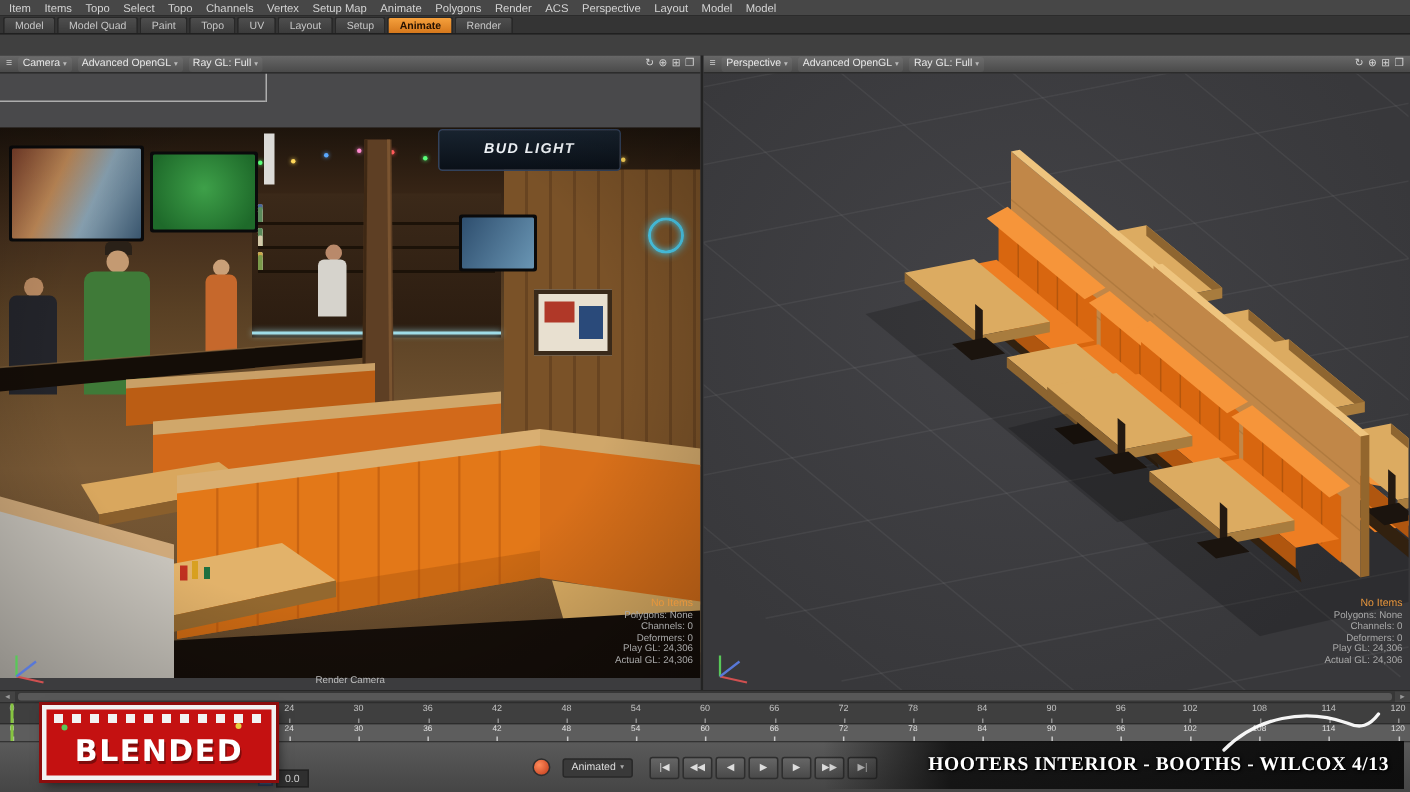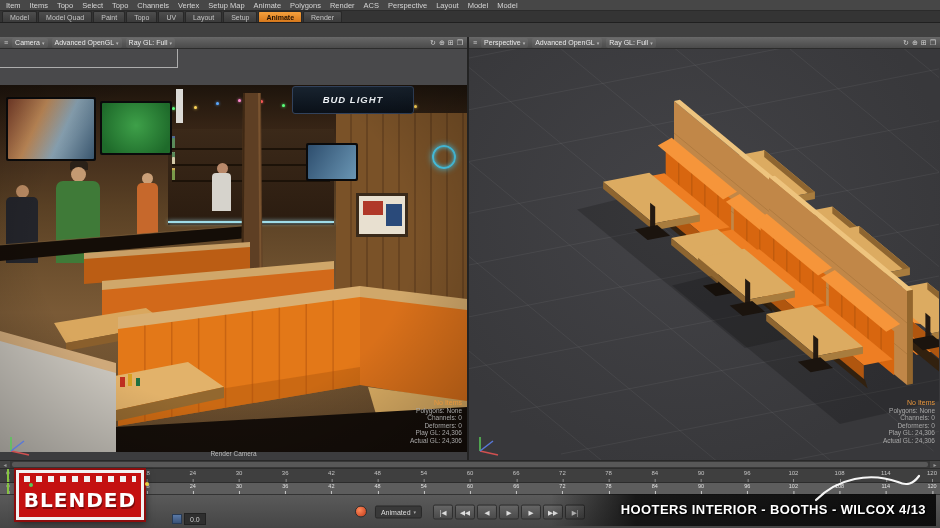--- a/index.html
+++ b/index.html
@@ -93,31 +93,31 @@
   .mode-drop .caret{font-size:5px;color:#aaa;}
   .tbtn{min-width:20px;height:15px;background:linear-gradient(#666,#4a4a4a);border:1px solid #2e2e2e;border-radius:2px;
         font-size:6.5px;color:#ddd;text-align:center;line-height:13px;padding:0 3px;white-space:nowrap;}
   .autokey{width:12px;height:12px;border-radius:50%;border:1px solid #2e2e2e;margin-right:5px;
            background:radial-gradient(circle at 35% 35%,#ff8a5a,#c03818);}
   .frame-widget{position:absolute;left:172px;bottom:3px;display:flex;gap:2px;align-items:center;z-index:40;}
   .mini-icon{width:10px;height:10px;background:linear-gradient(#5a7aa8,#3a5278);border:1px solid #283a54;}
   .mini-field{background:#2f2f2f;border:1px solid #222;color:#cfcfcf;font-size:7px;padding:0 5px;height:12px;line-height:11px;}
 
   
-  .logo{position:absolute;left:16px;bottom:8px;width:128px;height:50px;background:#c41111;z-index:70;
+  .logo{position:absolute;left:28px;bottom:8px;width:156px;height:50px;background:#c41111;z-index:70;
         border:3px solid #f2f2f2;box-shadow:0 0 0 2px #8c0d0d, 2px 3px 7px rgba(0,0,0,0.55);}
   .logo-perf{position:absolute;top:3px;left:5px;right:5px;height:6px;
              background:repeating-linear-gradient(90deg,#f2f2f2 0 6px,rgba(0,0,0,0) 6px 12px);}
   .logo-dot{position:absolute;width:4px;height:4px;border-radius:50%;}
   .logo-text{position:absolute;left:0;right:0;top:15px;text-align:center;font-size:20px;font-weight:bold;color:#fff;
              letter-spacing:1px;text-shadow:1px 2px 0 #7e0b0b;font-family:"DejaVu Sans",sans-serif;}
   .caption{position:absolute;right:4px;bottom:2px;z-index:60;text-align:right;padding:6px 10px 8px 70px;
            background:linear-gradient(90deg,rgba(15,15,15,0) 0%,rgba(12,12,12,0.85) 22%,rgba(10,10,10,0.95) 100%);}
   .caption-text{font-size:13px;font-weight:bold;color:#fff;letter-spacing:0.4px;
-                text-shadow:1px 1px 1px #000,0 0 3px #000;font-family:Liberation Sans, sans-serif;}
+                text-shadow:1px 1px 1px #000,0 0 3px #000;font-family:Liberation Serif, serif;}
   .swoosh{position:absolute;right:14px;top:-22px;}
 </style>
 </head>
 <body>
 
 <div class="app">
 
 
   <div class="menubar">
 

